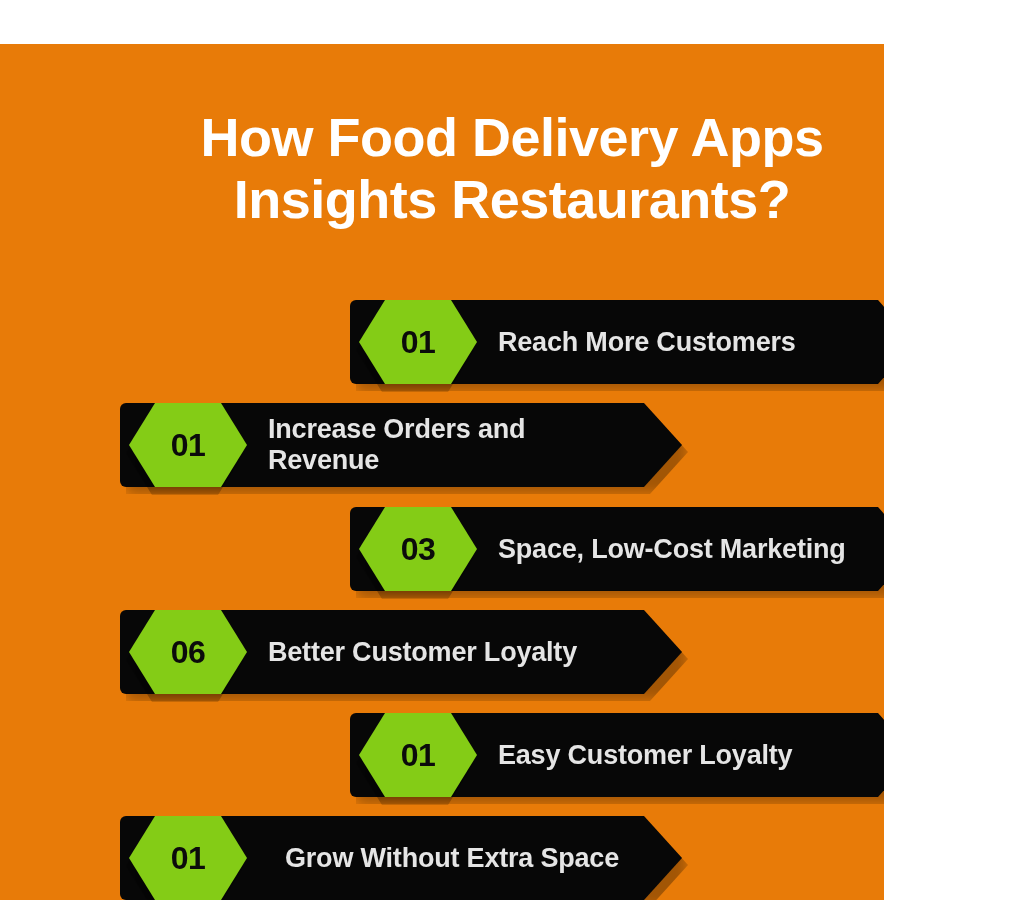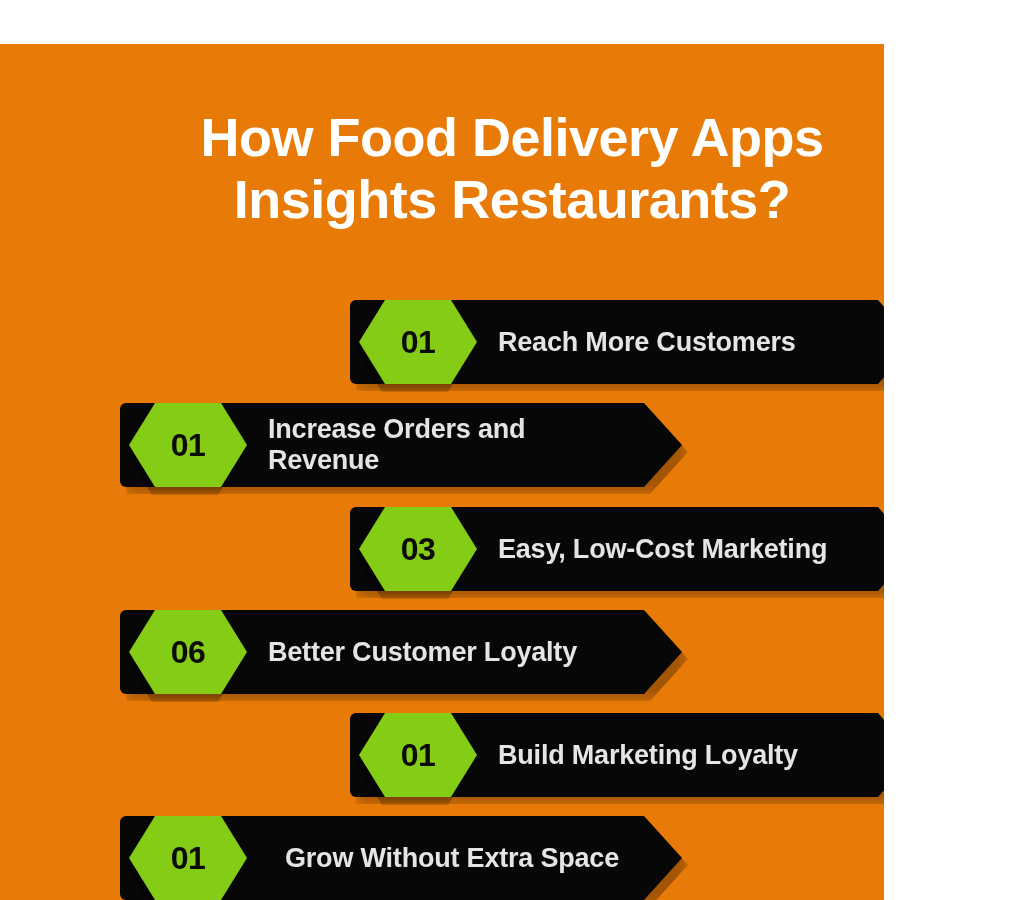--- a/index.html
+++ b/index.html
@@ -189,41 +189,41 @@
 Revenue</div>
         </div>
         <div class="badge-shadow"></div>
         <div class="badge">
           <span class="badge-number">01</span>
         </div>
       </div>
       <div class="row indent" style="top: 215px;">
         <div class="banner-shadow" style="width: 566px;"></div>
         <div class="banner" style="width: 566px;">
-          <div class="banner-text">Easy, Low-Cost Marketing</div>
+          <div class="banner-text">Space, Low-Cost Marketing</div>
         </div>
         <div class="badge-shadow"></div>
         <div class="badge">
           <span class="badge-number">03</span>
         </div>
       </div>
       <div class="row outdent" style="top: 318px;">
         <div class="banner-shadow" style="width: 562px;"></div>
         <div class="banner" style="width: 562px;">
           <div class="banner-text">Better Customer Loyalty</div>
         </div>
         <div class="badge-shadow"></div>
         <div class="badge">
           <span class="badge-number">06</span>
         </div>
       </div>
       <div class="row indent" style="top: 421px;">
         <div class="banner-shadow" style="width: 566px;"></div>
         <div class="banner" style="width: 566px;">
-          <div class="banner-text">Build Marketing Loyalty</div>
+          <div class="banner-text">Easy Customer Loyalty</div>
         </div>
         <div class="badge-shadow"></div>
         <div class="badge">
           <span class="badge-number">01</span>
         </div>
       </div>
       <div class="row outdent" style="top: 524px;">
         <div class="banner-shadow" style="width: 562px;"></div>
         <div class="banner" style="width: 562px; justify-content: center;">
           <div class="banner-text">Grow Without Extra Space</div>

